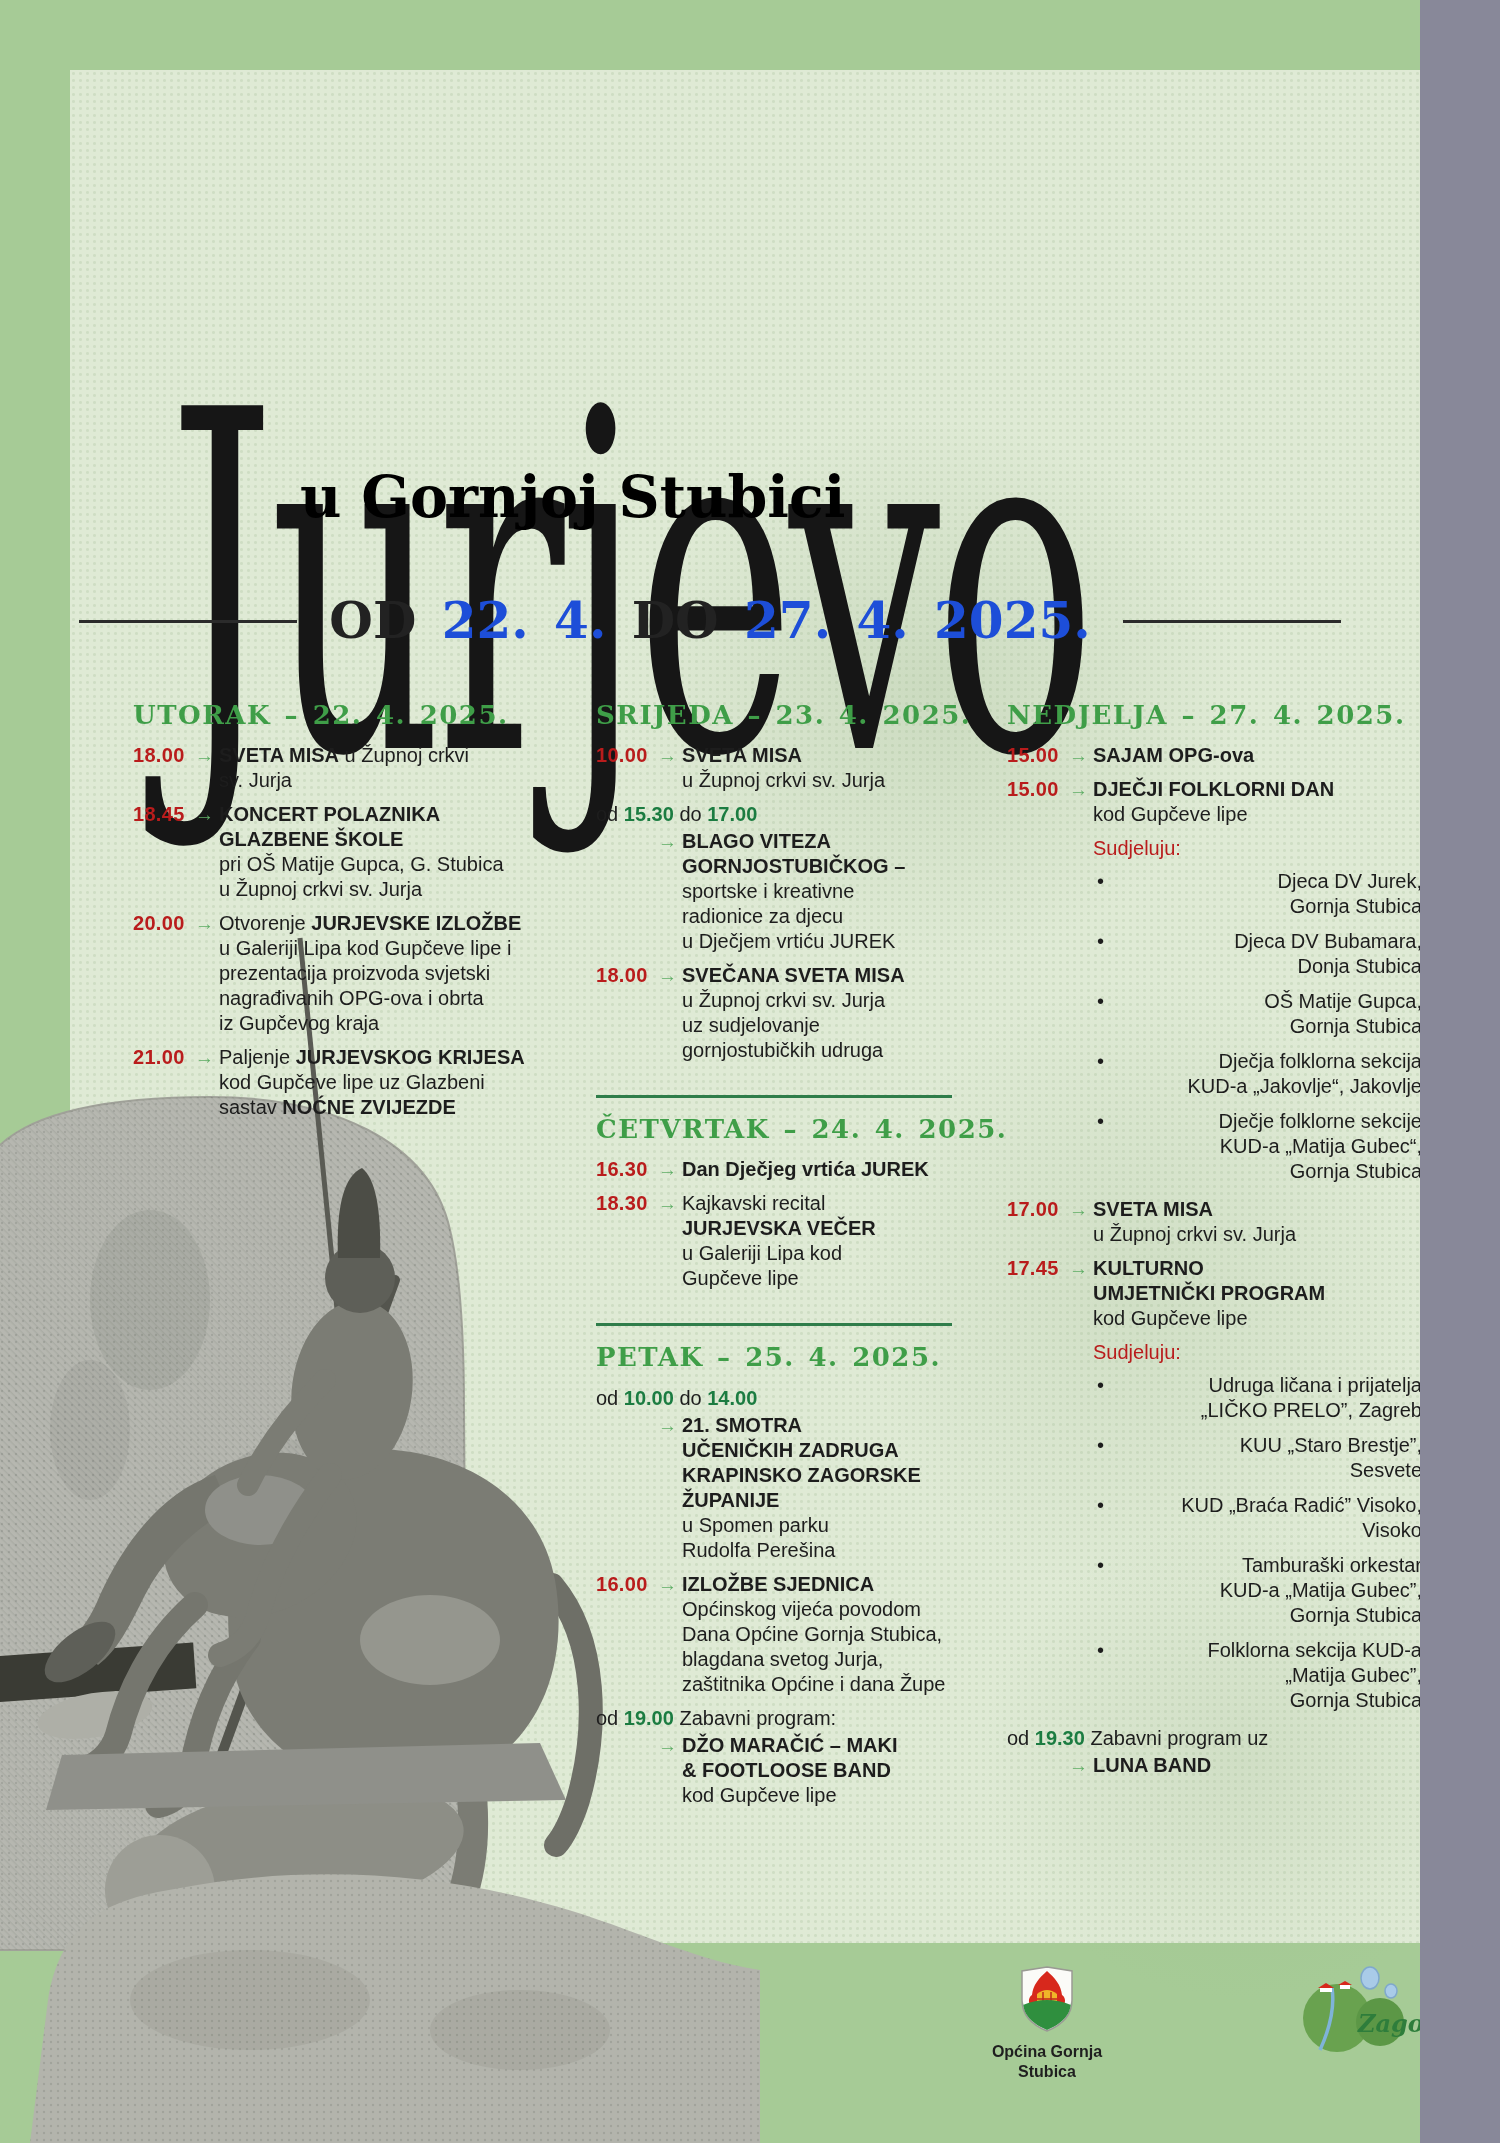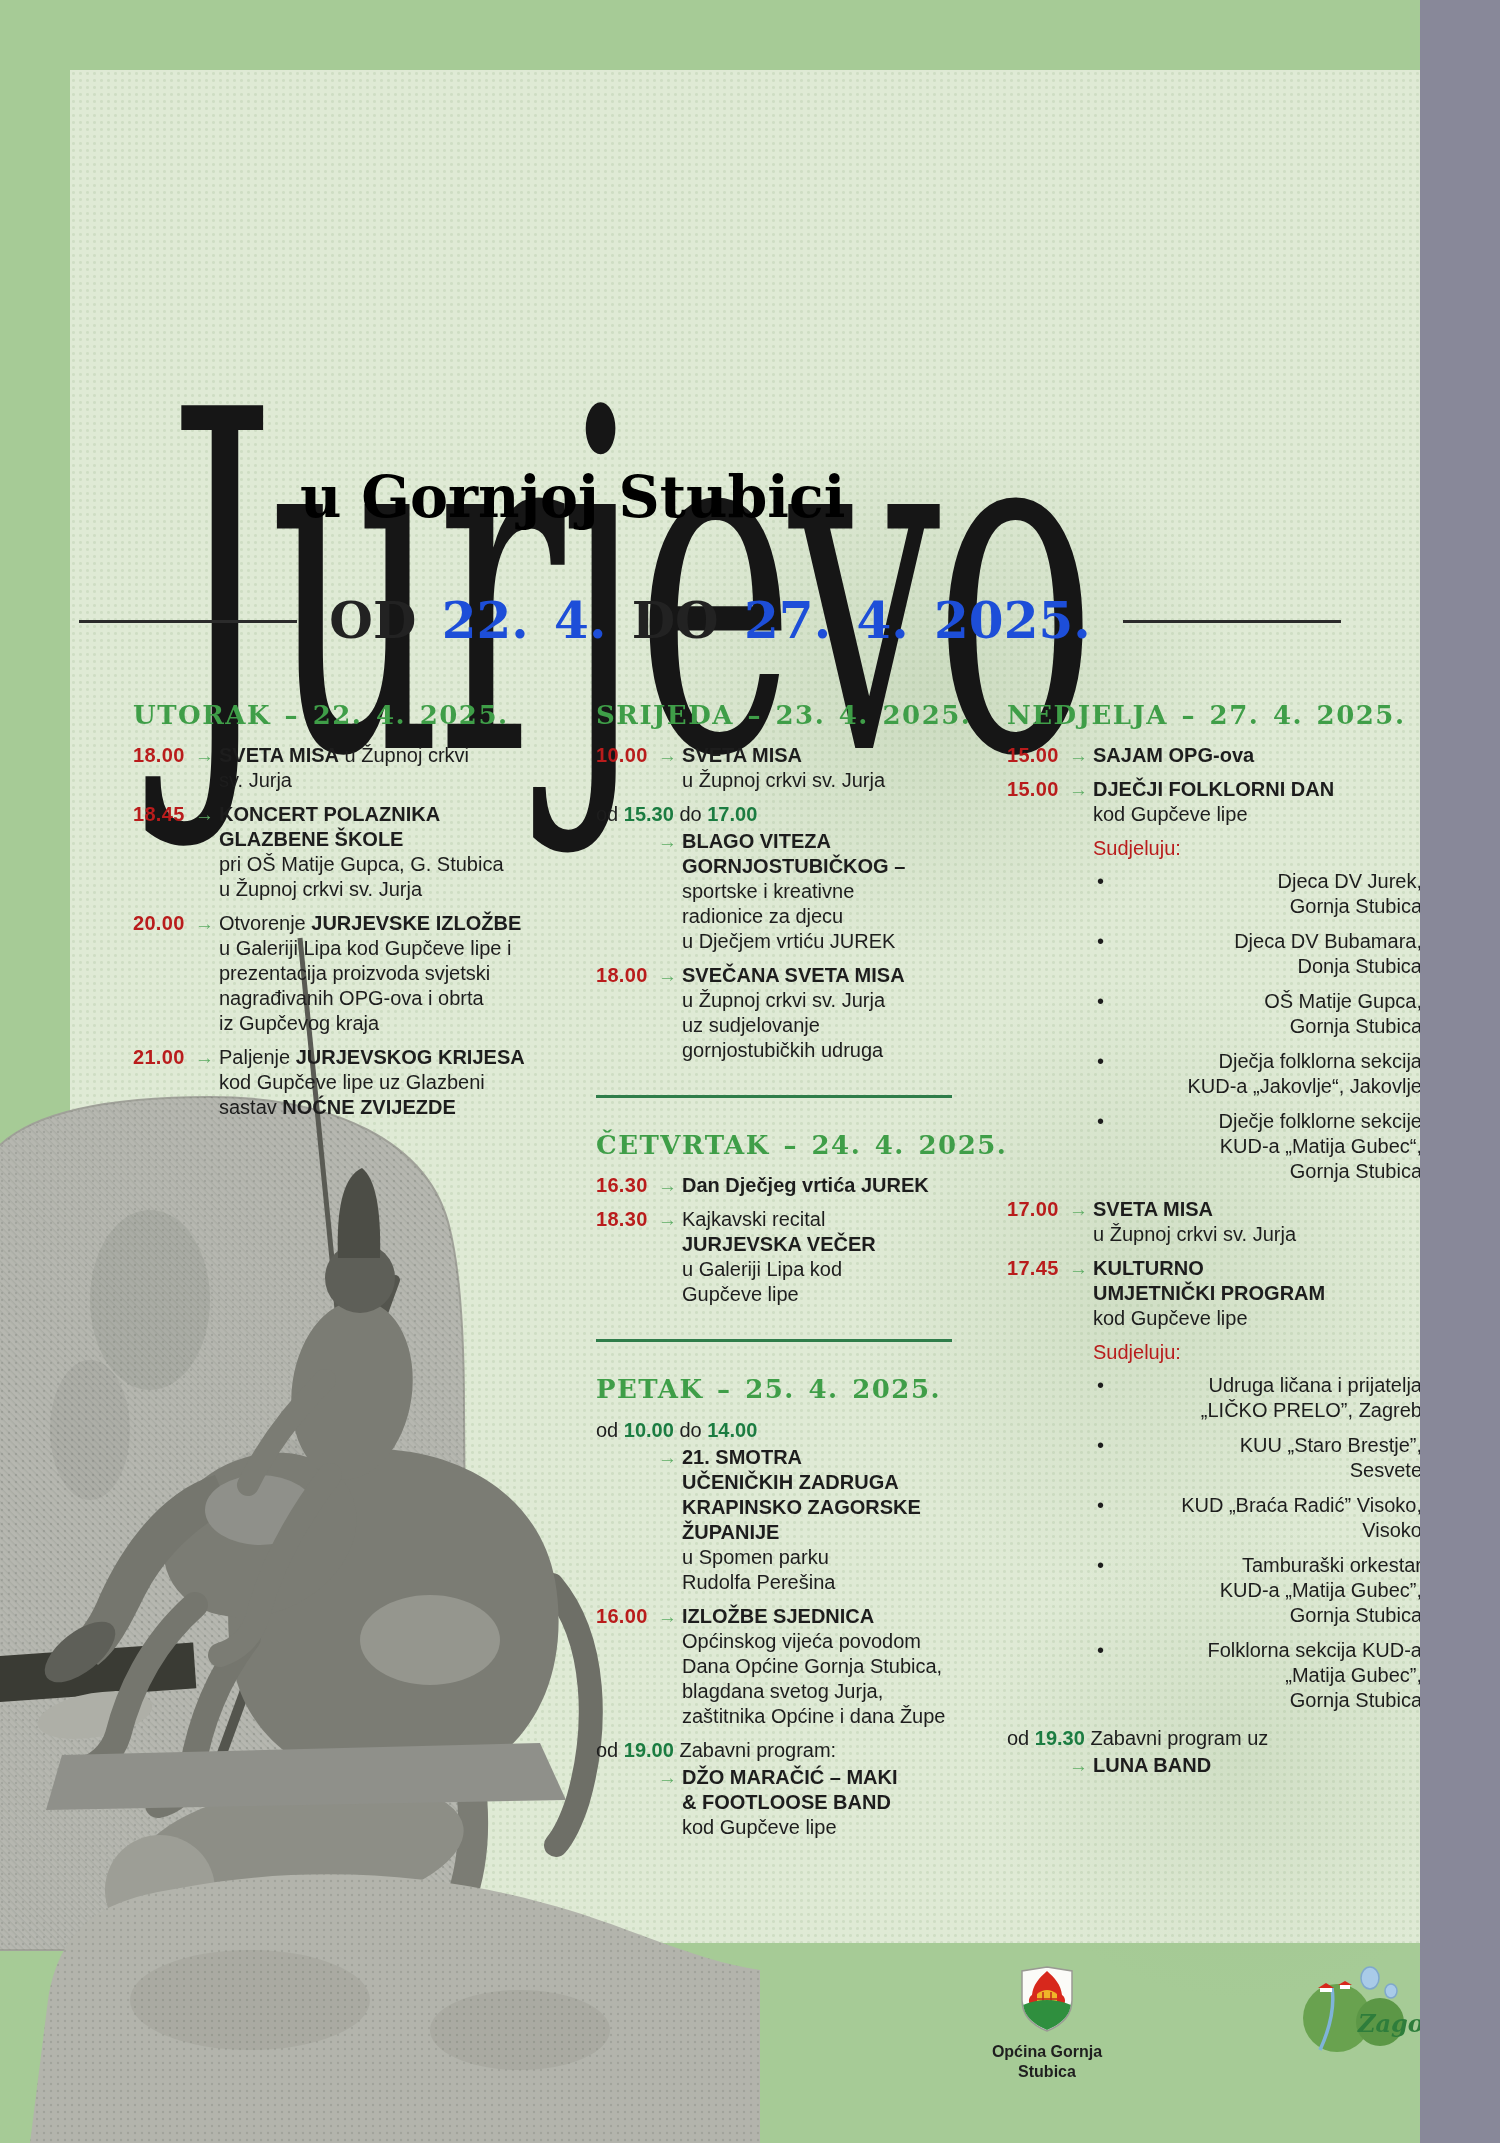--- a/index.html
+++ b/index.html
@@ -25,21 +25,21 @@
   .dateline .rule{width:218px;height:3px;background:#2b2b2b;}
   .dtxt{font:700 50px/1 "DejaVu Serif",serif;color:#222;word-spacing:8px;white-space:nowrap;}
   .dtxt .grn{color:#1d4ed8;}
 
   .col{position:absolute;top:700px;z-index:5;}
   .c1{left:133px;width:352px;}
   .c2{left:596px;width:356px;}
   .c3{left:1007px;width:415px;}
   .day-header{font:700 26px/1.2 "DejaVu Serif",serif;color:#3f9e48;letter-spacing:1.5px;
               word-spacing:3px;margin-bottom:12px;white-space:nowrap;}
-  .section.divided{border-top:3px solid #2f7d4a;margin-top:32px;padding-top:32px;}
+  .section.divided{border-top:3px solid #2f7d4a;margin-top:32px;padding-top:16px;}
   .event{margin-bottom:9px;}
   .erow{display:grid;grid-template-columns:62px 24px 1fr;}
   .time{font:700 20px/25px "Liberation Sans",sans-serif;color:#b91c1c;letter-spacing:.3px;}
   .arrow{font:400 19px/25px "Liberation Sans",sans-serif;color:#5fae66;}
   .body .ln{font:400 20px/25px "Liberation Sans",sans-serif;color:#1d1d1d;white-space:nowrap;}
   .ln .b{font-weight:700;}
   .range-line{font:400 20px/25px "Liberation Sans",sans-serif;color:#1d1d1d;margin:1px 0 2px;white-space:nowrap;}
   .range-line .t{font-weight:700;color:#1b7c41;}
   .sub{margin-left:86px;margin-top:4px;margin-bottom:13px;}
   .intro{font:400 20px/25px "Liberation Sans",sans-serif;color:#b91c1c;margin-bottom:8px;}

